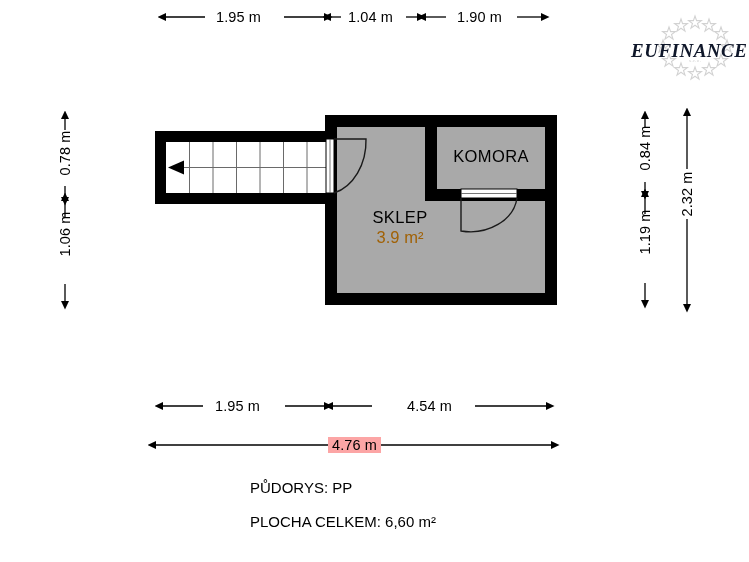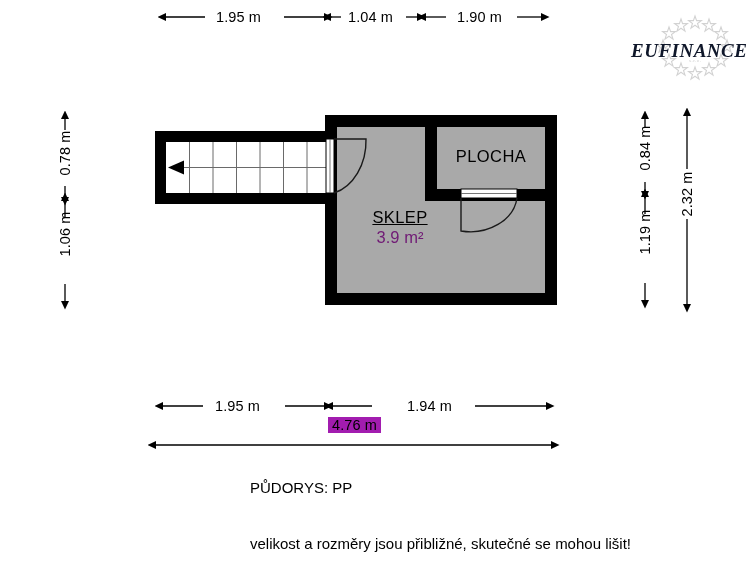--- a/index.html
+++ b/index.html
@@ -35,21 +35,21 @@
     position:absolute;
     font-size:16.5px;
     color:#000;
     white-space:nowrap;
     text-align:center;
     letter-spacing:0.4px;
   }
   .room-area{
     position:absolute;
     font-size:16.5px;
-    color:#701a75;
+    color:#a16207;
     white-space:nowrap;
     text-align:center;
   }
 
   
   .footer-line{
     position:absolute;
     font-size:15px;
     color:#000;
     white-space:nowrap;
@@ -192,39 +192,39 @@
     </svg>
 
     <svg class="abs" style="left:458px;top:185px;" width="80" height="72">
 
       <rect x="3" y="4" width="56" height="9" fill="#ffffff" stroke="#000" stroke-width="1"></rect>
       <line x1="3" y1="8.5" x2="59" y2="8.5" stroke="#555" stroke-width="0.8"></line>
 
       <path d="M3,13 L3,46 A47,38 0 0 0 59,13" fill="none" stroke="#1a1a1a" stroke-width="1.4"></path>
     </svg>
 
-    <span class="room-label" style="left:437px;top:147px;width:108px;">PLOCHA</span>
-    <span class="room-label" style="left:345px;top:208px;width:110px;text-decoration:underline;">SKLEP</span>
+    <span class="room-label" style="left:437px;top:147px;width:108px;">KOMORA</span>
+    <span class="room-label" style="left:345px;top:208px;width:110px;">SKLEP</span>
     <span class="room-area" style="left:345px;top:228px;width:110px;text-align:center;">3.9 m²</span>
   </div>
 
   <svg class="abs" style="left:0px;top:390px;" width="749" height="30">
     <g stroke="#000" stroke-width="1.3">
       <line x1="163" y1="16" x2="203" y2="16" marker-start="url(#ahL)"></line>
       <line x1="285" y1="16" x2="324" y2="16" marker-end="url(#ahR)"></line>
       <line x1="333" y1="16" x2="372" y2="16" marker-start="url(#ahL)"></line>
       <line x1="475" y1="16" x2="546" y2="16" marker-end="url(#ahR)"></line>
     </g>
   </svg>
   <span class="dim-label abs" style="left:215px;top:398px;">1.95 m</span>
-  <span class="dim-label abs" style="left:407px;top:398px;">1.94 m</span>
+  <span class="dim-label abs" style="left:407px;top:398px;">4.54 m</span>
 
   <svg class="abs" style="left:0px;top:428px;" width="749" height="30">
     <g stroke="#000" stroke-width="1.3">
       <line x1="156" y1="17" x2="551" y2="17" marker-start="url(#ahL)" marker-end="url(#ahR)"></line>
     </g>
   </svg>
-  <span class="dim-label abs" style="left:328px;top:417px;background:#a21caf;padding:0 4px;">4.76 m</span>
+  <span class="dim-label abs" style="left:328px;top:437px;background:#fca5a5;padding:0 4px;">4.76 m</span>
 
   <span class="footer-line" style="left:250px;top:479px;">PŮDORYS: PP</span>
-  <span class="footer-line" style="left:250px;top:535px;">velikost a rozměry jsou přibližné, skutečné se mohou lišit!</span>
+  <span class="footer-line" style="left:250px;top:513px;">PLOCHA CELKEM: 6,60  m²</span>
 
 </div>
 
 </body></html>

